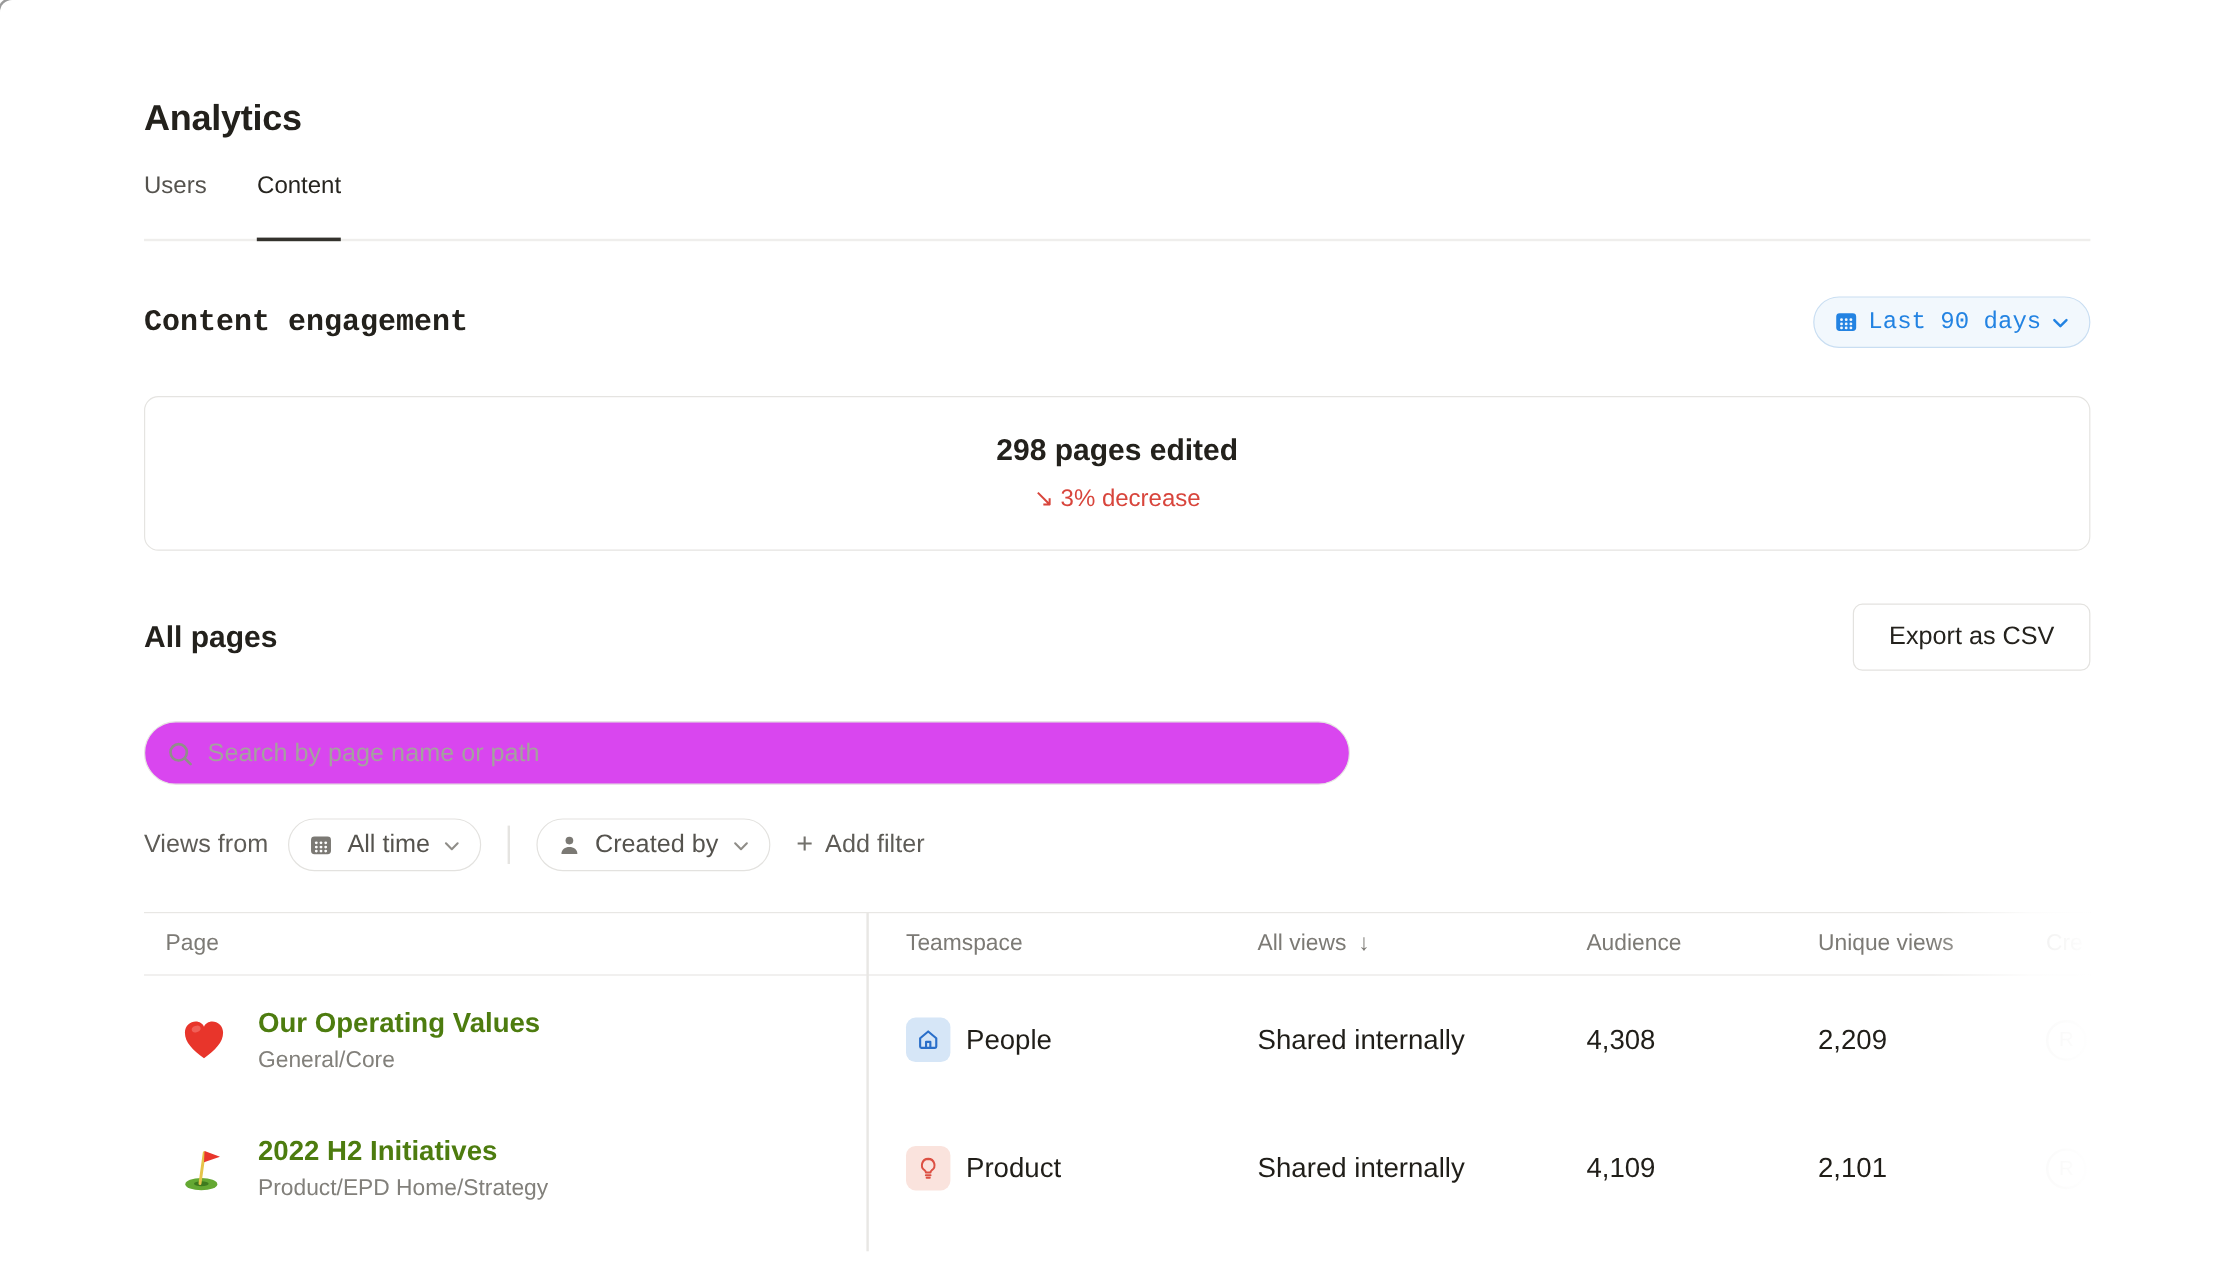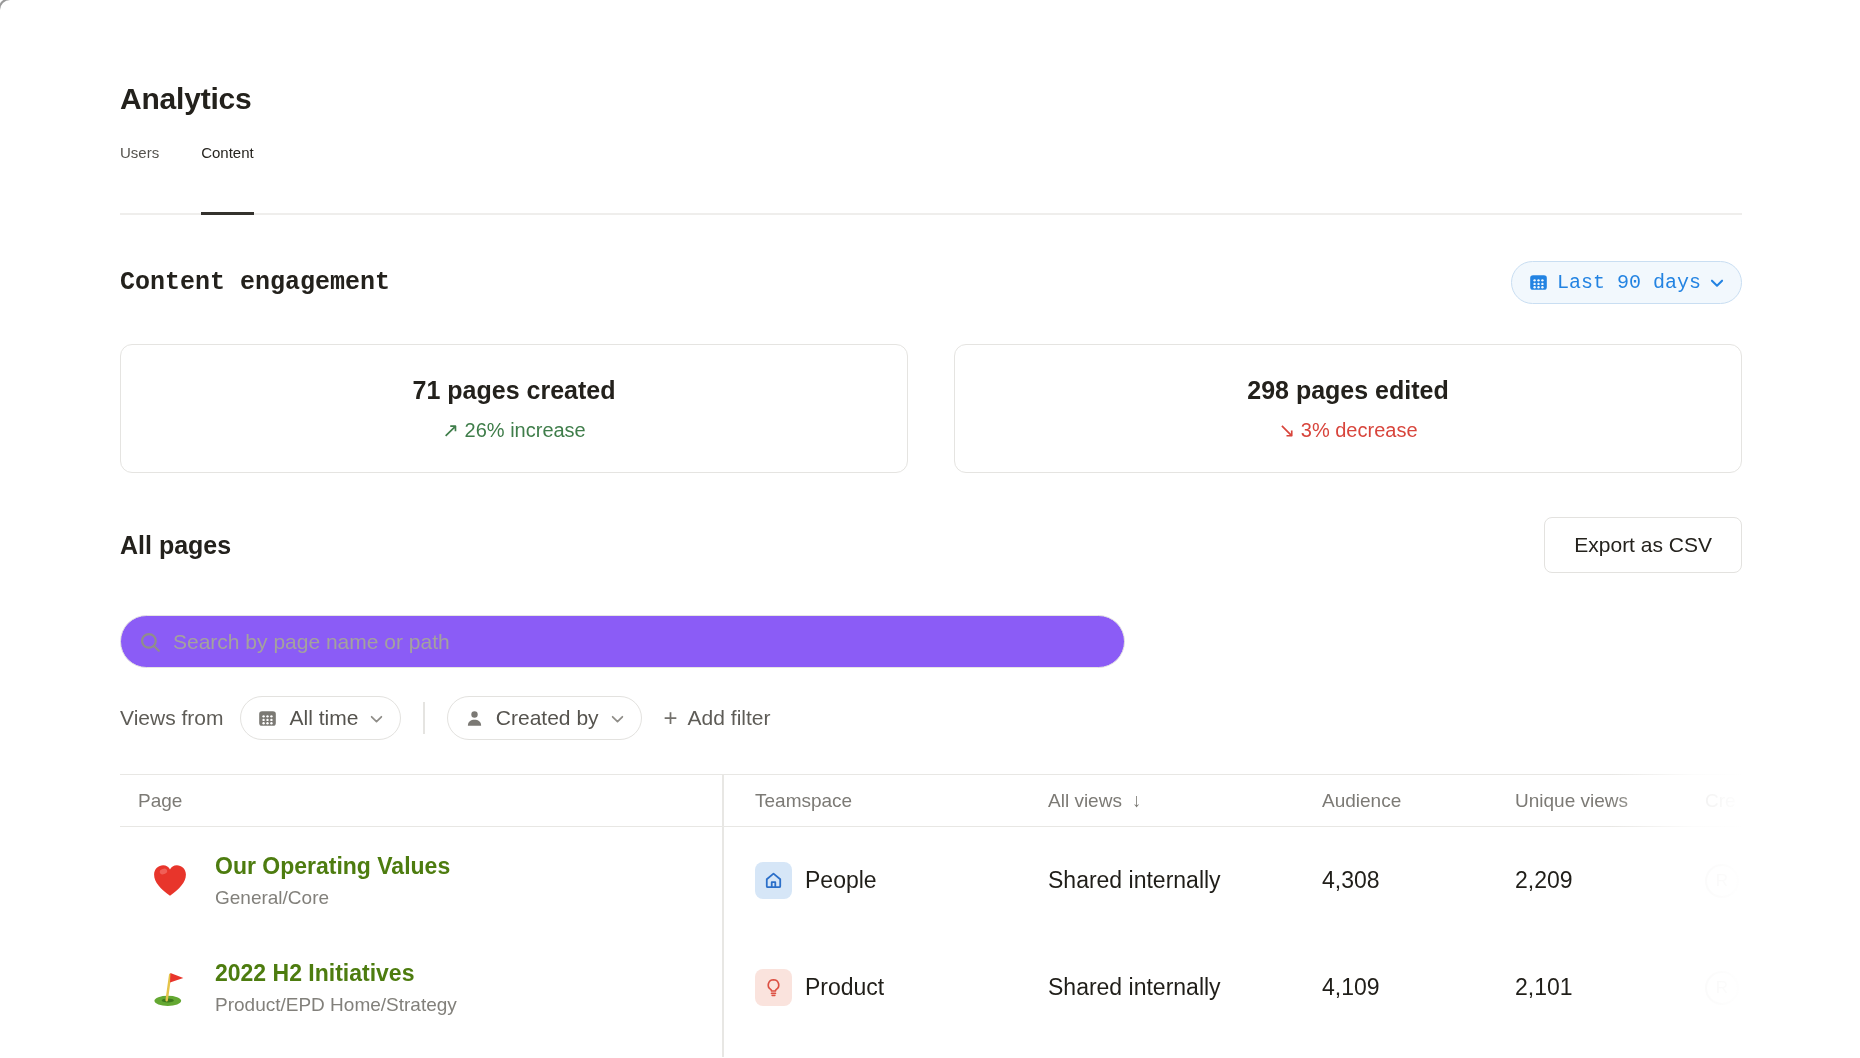--- a/index.html
+++ b/index.html
@@ -7,21 +7,21 @@
   body { font-family:"Liberation Sans","DejaVu Sans",sans-serif; color:#201E19; }
   .canvas { position:relative; width:1860px; height:1058px; background:#fff; overflow:hidden; }
   .window-corner { position:absolute; top:-2px; left:-2px; width:14px; height:14px;
     border-top:2.5px solid rgba(70,70,70,.55); border-left:2.5px solid rgba(70,70,70,.55);
     border-top-left-radius:12px; }
   .content { position:absolute; left:120px; top:0; width:1622px; }
 
   .page-title { margin-top:82px; font-size:30px; font-weight:700; color:#23211C; letter-spacing:-.2px; }
 
   .tabs { display:flex; gap:42px; margin-top:28px; border-bottom:2px solid #EFEEEC; }
-  .tab { font-size:15px; padding-bottom:52px; position:relative; color:#55534E; cursor:pointer; }
+  .tab { font-size:20px; padding-bottom:32px; position:relative; color:#55534E; cursor:pointer; }
   .tab.active { color:#26241F; font-weight:500; }
   .tab.active::after { content:""; position:absolute; left:0; right:0; bottom:-2px; height:3.5px; background:#34322D; }
 
   .section-row { display:flex; align-items:center; justify-content:space-between; margin-top:46px;font-family:Liberation Mono, monospace; }
   .section-heading { font-size:25px; font-weight:700; color:#23211C; }
 
   .date-pill { display:flex; align-items:center; gap:9px; height:43px; padding:0 17px;
     background:#F2F8FD; border:1.5px solid #C9DEF2; border-radius:22px; color:#2383E2;
     font-size:20px; font-weight:500; cursor:pointer; }
   .date-pill .chev { display:flex; margin-top:2px; }
@@ -32,21 +32,21 @@
   .card-headline { font-size:25px; font-weight:700; color:#23211C; }
   .card-delta { margin-top:13px; font-size:20px; }
   .trend-up { color:#3F7D4A; }
   .trend-down { color:#D8453C; }
 
   .allpages-row { display:flex; align-items:center; justify-content:space-between; margin-top:44px; }
   .export-btn { height:56px; padding:0 29px; background:#fff; border:1.5px solid #E3E2DF;
     border-radius:8px; font-size:21px; color:#24221D; font-family:inherit; cursor:pointer; }
 
   .search-box { margin-top:42px; width:1005px; height:53px; border:1.5px solid #E6E5E2;
-    border-radius:27px; display:flex; align-items:center; padding:0 18px; gap:12px; background:#8b5cf6; }
+    border-radius:27px; display:flex; align-items:center; padding:0 18px; gap:12px; background:#d946ef; }
   .search-box input { flex:1; border:none; outline:none; font-size:21px; color:#201E19;
     font-family:inherit; background:transparent; }
   .search-box input::placeholder { color:#A4A29E; }
 
   .filters { display:flex; align-items:center; margin-top:28px; }
   .filters-prefix { font-size:21px; color:#5E5C57; margin-right:17px; }
   .filter-pill { display:flex; align-items:center; gap:12px; height:44px; padding:0 17px;
     border:1.5px solid #E3E2DF; border-radius:22px; background:#fff; cursor:pointer; }
   .filter-pill .fp-label { font-size:21px; color:#55534E; font-weight:500; }
   .filter-pill .chev { color:#8F8D88; display:flex; margin-top:2px; }
@@ -117,27 +117,20 @@
         <span class="chev">
           <svg width="14" height="9" viewBox="0 0 12 8">
               <path d="M1.5 1.5 L6 6 L10.5 1.5" stroke="#2383E2" stroke-width="1.8" fill="none" stroke-linecap="round" stroke-linejoin="round"></path>
             </svg>
         </span>
       </div>
     </div>
 
     <div class="cards">
       <div class="card">
-        <div class="card-headline">71 pages created</div>
-        <div class="card-delta trend-up">
-          <span>↗</span>
-          <span>26% increase</span>
-        </div>
-      </div>
-      <div class="card">
         <div class="card-headline">298 pages edited</div>
         <div class="card-delta trend-down">
           <span>↘</span>
           <span>3% decrease</span>
         </div>
       </div>
     </div>
 
     <div class="allpages-row">
       <div class="section-heading">All pages</div>

